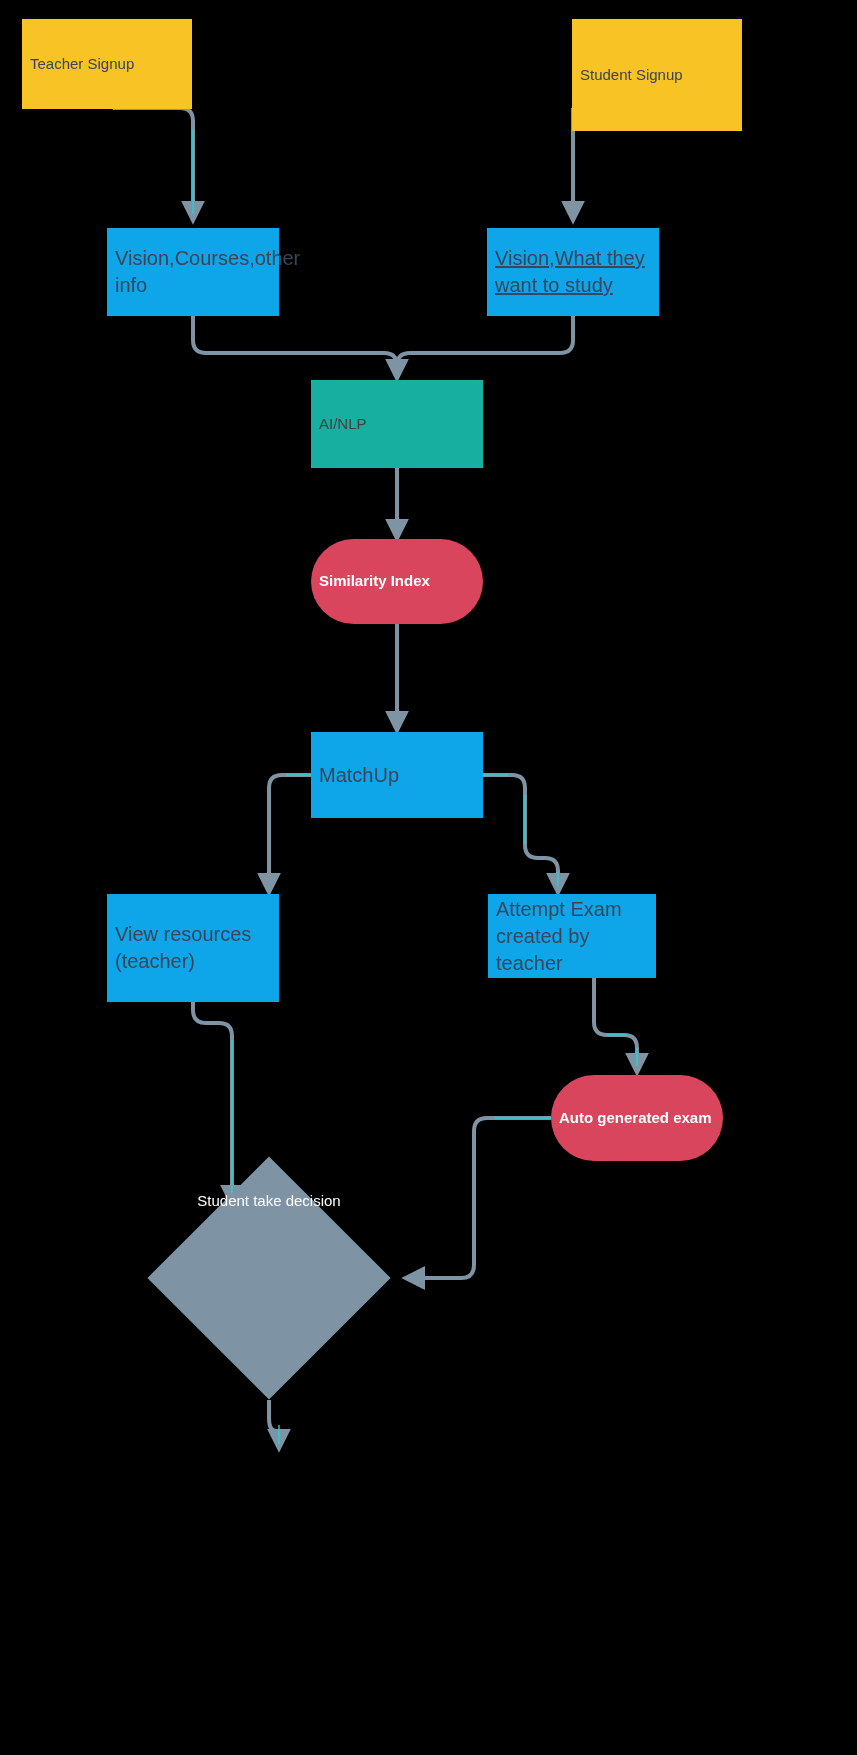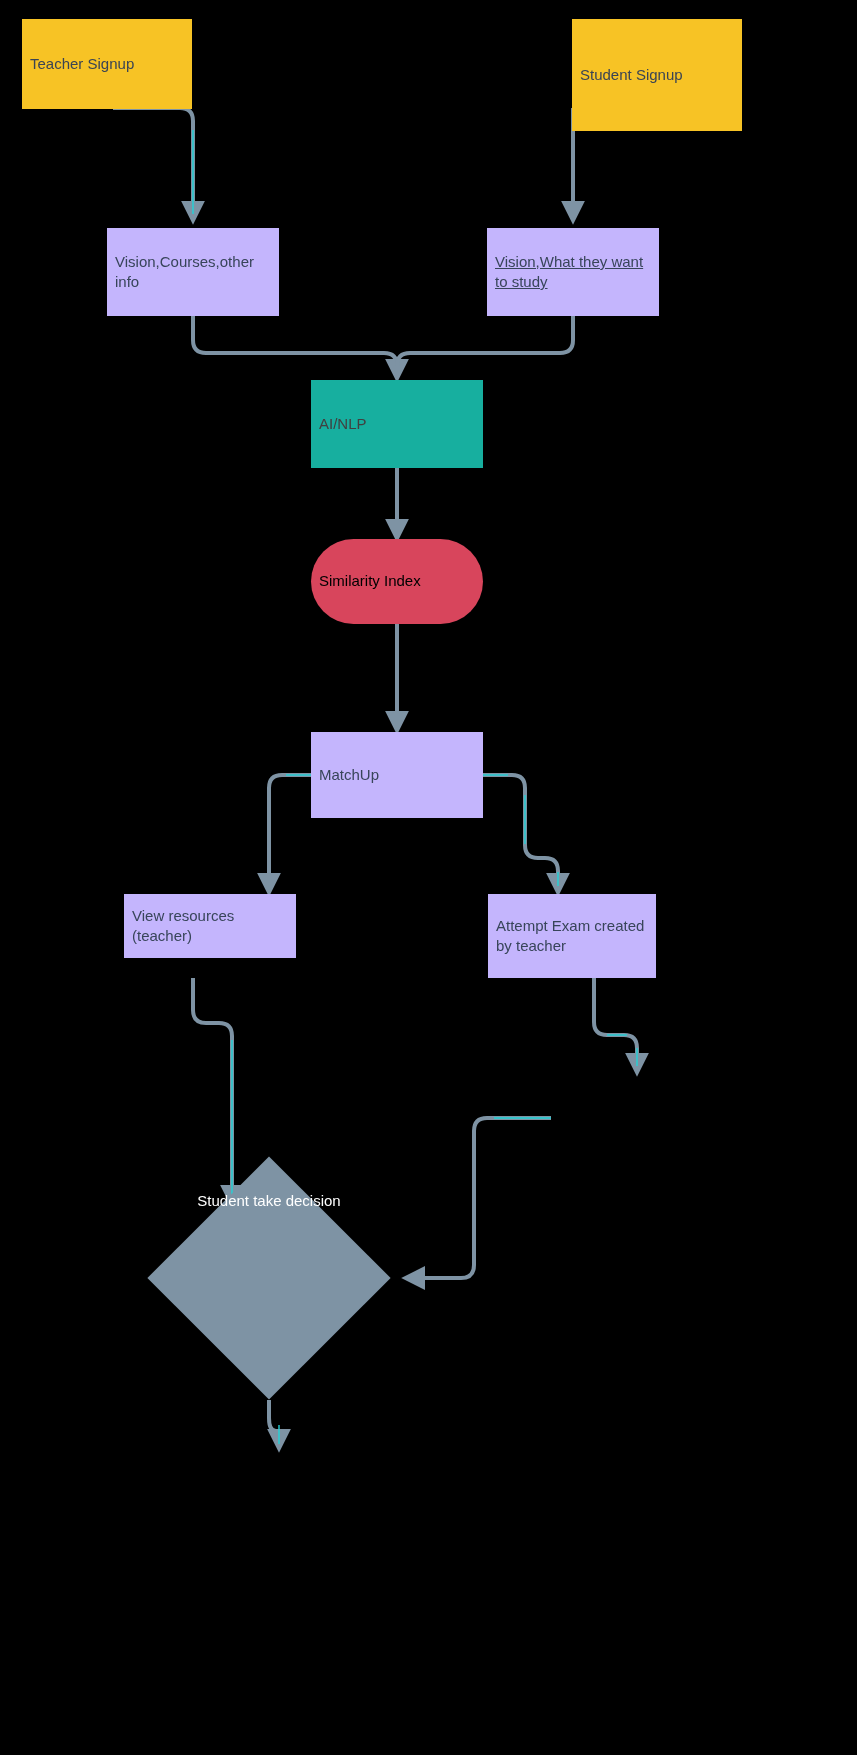--- a/index.html
+++ b/index.html
@@ -42,34 +42,35 @@
     padding: 0 8px;
     box-sizing: border-box;
     white-space: pre-line;
   }
   .n-rect-yellow {
     background: #F7C325;
     color: #3A4454;
     font-size: 15px;
   }
   .n-rect-white {
-    background: #c4b5fd;
+    background: #0ea5e9;
     color: #38455A;
-    font-size: 15px;
+    font-size: 20px;
   }
   .n-rect-teal {
     background: #17AF9F;
     color: #404040;
     font-size: 15px;
   }
   .n-pill {
     background: #D8455C;
-    color: #000000;
+    color: #ffffff;
     font-size: 15px;
     border-radius: 46px;
+    font-weight: bold;
   }
   .diamond-shape {
     position: absolute;
     left: 0; top: 0;
     width: 100%;
     height: 100%;
     background: #7E93A4;
     transform: rotate(45deg);
     z-index: -1;
   }
@@ -179,28 +180,31 @@
   </div>
 
   <div class="node n-pill" style="left:311px; top:539px; width:172px; height:85px;">
     <span class="lbl">Similarity Index</span>
   </div>
 
   <div class="node n-rect-white" style="left:311px; top:732px; width:172px; height:86px;">
     <span class="lbl">MatchUp</span>
   </div>
 
-  <div class="node n-rect-white" style="left:124px; top:894px; width:172px; height:64px;">
+  <div class="node n-rect-white" style="left:107px; top:894px; width:172px; height:108px;">
     <span class="lbl">View resources (teacher)</span>
   </div>
 
   <div class="node n-rect-white" style="left:488px; top:894px; width:168px; height:84px;">
     <span class="lbl">Attempt Exam created by teacher</span>
   </div>
 
+  <div class="node n-pill" style="left:551px; top:1075px; width:172px; height:86px;">
+    <span class="lbl">Auto generated exam</span>
+  </div>
 
   <div class="diamond-wrap" style="left:183px; top:1192px; width:172px; height:172px;">
     <div class="diamond-shape"></div>
     <div class="diamond-inner" style="left:-60px; right:-60px;">
       <span>Student take decision</span>
     </div>
   </div>
 
 
 </div>

